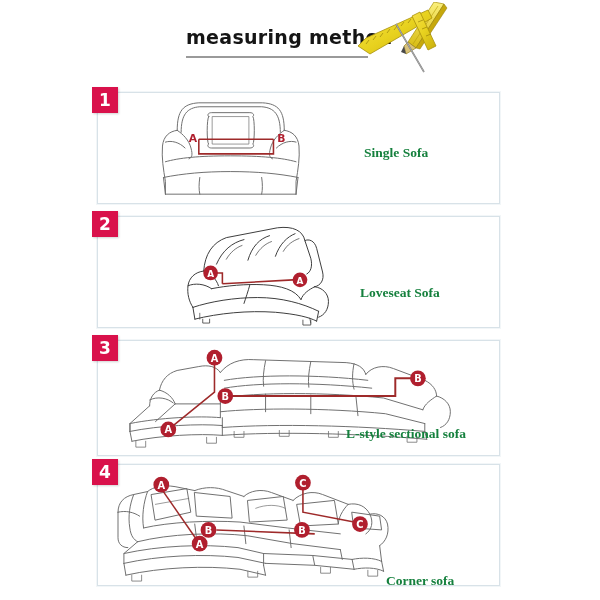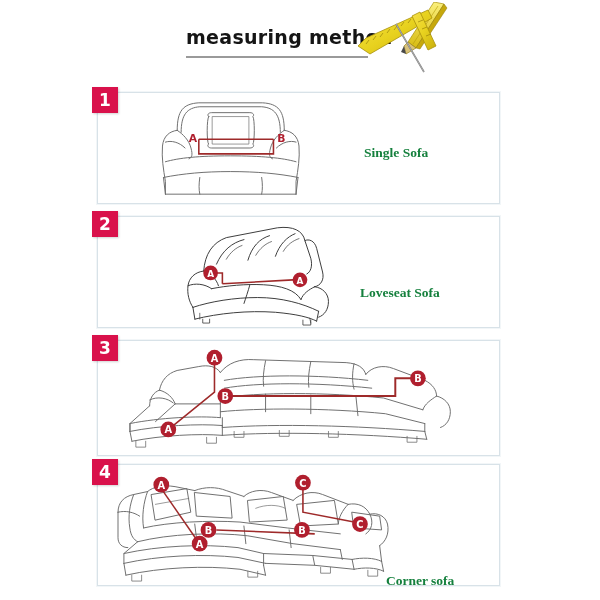--- a/index.html
+++ b/index.html
@@ -320,20 +320,21 @@
           <circle cx="127" cy="56" r="8" fill="#b01f2e"></circle>
           <text x="127" y="60" text-anchor="middle" font-family="DejaVu Sans, sans-serif" font-size="10" font-weight="700" fill="#ffffff">B</text>
         </g>
         <g>
           <circle cx="323" cy="38" r="8" fill="#b01f2e"></circle>
           <text x="323" y="42" text-anchor="middle" font-family="DejaVu Sans, sans-serif" font-size="10" font-weight="700" fill="#ffffff">B</text>
         </g>
       </svg>
     </div>
 
+    <div class="panel-label" id="label-3">L-style sectional sofa</div>
   </div>
 
   <div class="panel" id="panel-4">
     <div class="badge">4</div>
 
     <div class="art">
       <svg viewBox="0 0 403 122" xmlns="http://www.w3.org/2000/svg">
         <g fill="none" stroke="#6e6e6e" stroke-width="1" stroke-linecap="round" stroke-linejoin="round">
 
           <path d="M18,48 C18,38 24,32 34,30 L48,27"></path>

